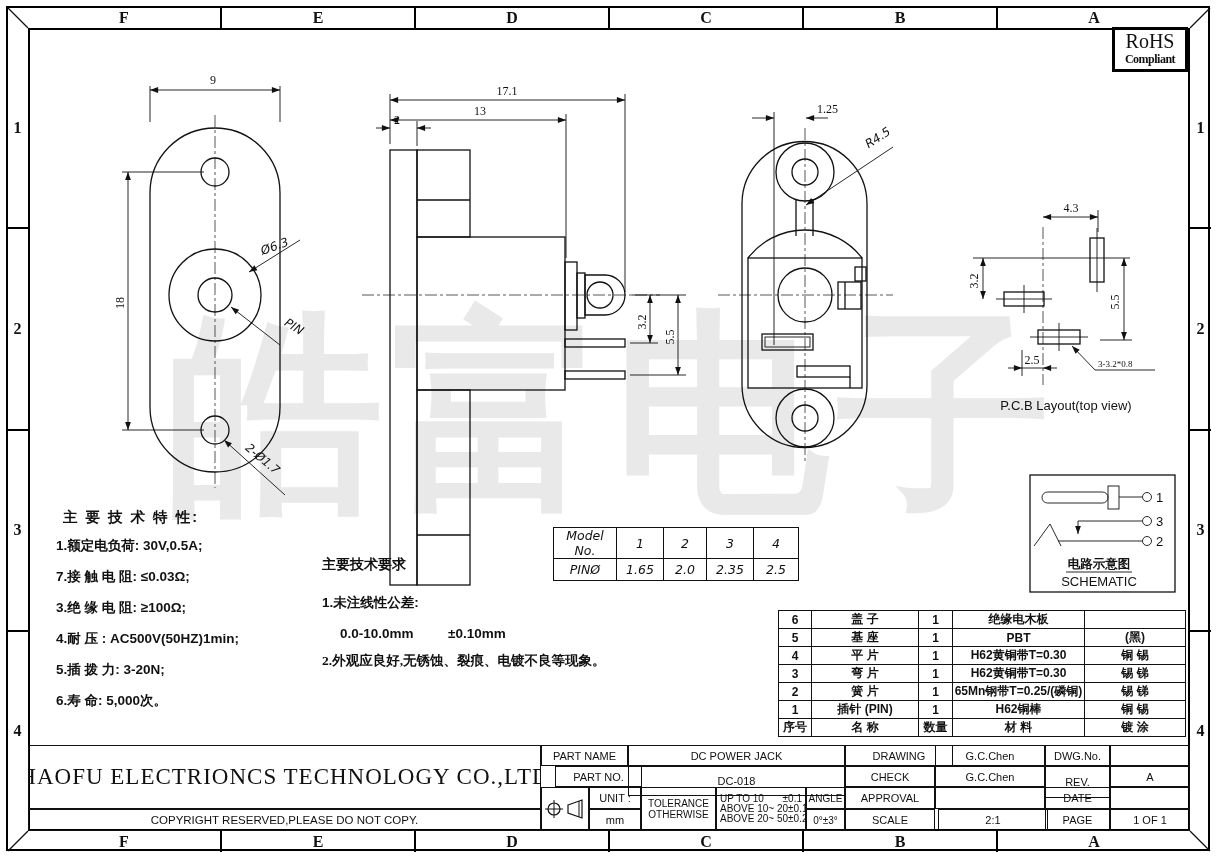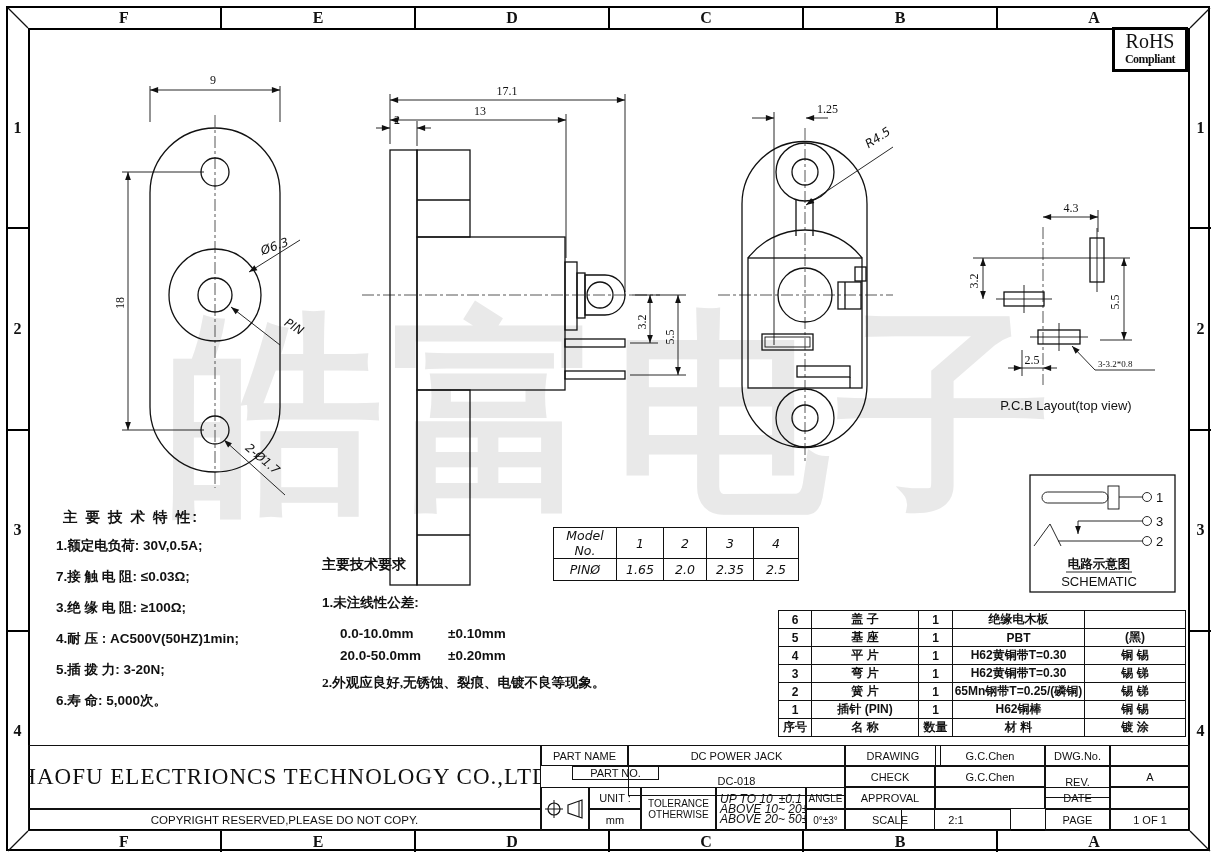--- a/index.html
+++ b/index.html
@@ -45,21 +45,21 @@
   .bom{position:absolute;left:778px;top:610px;z-index:3;border-collapse:collapse;table-layout:fixed;
        font-size:12px;font-weight:bold;}
   .bom td{border:1.5px solid #111;text-align:center;height:17px;padding:0;white-space:nowrap;overflow:hidden;}
   
   .tblock{position:absolute;left:28px;top:745px;width:1162px;height:86px;z-index:3;}
   .tc{position:absolute;box-sizing:border-box;border:1px solid #111;display:flex;align-items:center;justify-content:center;
       font-size:11px;white-space:nowrap;overflow:hidden;}
   .tc.company{font-family:"Liberation Serif",serif;font-size:23px;letter-spacing:1px;}
   .tc.copy{font-size:11.5px;}
   .tc.small{font-size:10px;}
-  .tolmini{font-size:12px;line-height:10px;width:100%;padding:2px 3px;box-sizing:border-box;font-style:italic;}
+  .tolmini{font-size:10px;line-height:10px;width:100%;padding:2px 3px;box-sizing:border-box;}
   .tolmini .row{display:flex;justify-content:space-between;}
 </style>
 </head>
 <body>
 
 <div class="sheet">
 
   <div class="watermark">皓富电子</div>
 
   <div class="frame-outer"></div>
@@ -284,24 +284,20 @@
     <div class="i">6.寿      命: 5,000次。</div>
   </div>
 
   <div class="txtblock req">
     <div class="t">主要技术要求</div>
     <div class="i1">1.未注线性公差:</div>
     <div class="tolrow">
       <span class="r">0.0-10.0mm</span>
       <span>±0.10mm</span>
     </div>
-    <div class="tolrow">
-      <span class="r">20.0-50.0mm</span>
-      <span>±0.20mm</span>
-    </div>
     <div class="i2">2.外观应良好,无锈蚀、裂痕、电镀不良等现象。</div>
   </div>
 
   <table class="mtable">
     <tbody>
         <tr>
       <td style="width:62px">Model No.</td>
       <td style="width:46px">1</td>
       <td style="width:42px">2</td>
       <td style="width:46px">3</td>
@@ -370,26 +366,26 @@
     </tr>
   </tbody>
     </table>
 
   <div class="tblock">
     <div class="tc company" style="left:0;top:0;width:513px;height:64px">HAOFU ELECTRIONCS TECHNOLOGY CO.,LTD</div>
     <div class="tc copy" style="left:0;top:64px;width:513px;height:22px">COPYRIGHT RESERVED,PLEASE DO NOT COPY.</div>
 
     <div class="tc" style="left:513px;top:0;width:87px;height:21px">PART NAME</div>
     <div class="tc" style="left:600px;top:0;width:217px;height:21px">DC POWER JACK</div>
-    <div class="tc" style="left:817px;top:0;width:96px;height:21px">DRAWING</div>
+    <div class="tc" style="left:817px;top:0;width:108px;height:21px">DRAWING</div>
     <div class="tc" style="left:907px;top:0;width:110px;height:21px">G.C.Chen</div>
     <div class="tc" style="left:1017px;top:0;width:65px;height:21px">DWG.No.</div>
     <div class="tc" style="left:1082px;top:0;width:80px;height:21px"></div>
 
-    <div class="tc" style="left:544px;top:21px;width:87px;height:14px">PART NO.</div>
+    <div class="tc" style="left:527px;top:21px;width:87px;height:21px">PART NO.</div>
     <div class="tc" style="left:600px;top:21px;width:217px;height:30px">DC-018</div>
     <div class="tc" style="left:817px;top:21px;width:90px;height:21px">CHECK</div>
     <div class="tc" style="left:907px;top:21px;width:110px;height:21px">G.C.Chen</div>
     <div class="tc" style="left:1017px;top:21px;width:65px;height:32px">REV.</div>
     <div class="tc" style="left:1082px;top:21px;width:80px;height:21px">A</div>
 
     <div class="tc" style="left:513px;top:42px;width:48px;height:44px">
       <svg width="42" height="28" viewBox="0 0 42 28">
         <circle cx="10" cy="14" r="6" stroke="#111" fill="none" stroke-width="1.2"></circle>
         <line x1="1" y1="14" x2="19" y2="14" stroke="#111" stroke-width="1"></line>
@@ -422,18 +418,18 @@
     </div>
     <div class="tc small" style="left:778px;top:42px;width:39px;height:22px">ANGLE</div>
     <div class="tc small" style="left:778px;top:64px;width:39px;height:22px">0°±3°</div>
 
     <div class="tc" style="left:817px;top:42px;width:90px;height:22px">APPROVAL</div>
     <div class="tc" style="left:907px;top:42px;width:110px;height:22px"></div>
     <div class="tc" style="left:1017px;top:42px;width:65px;height:22px">DATE</div>
     <div class="tc" style="left:1082px;top:42px;width:80px;height:22px"></div>
 
     <div class="tc" style="left:817px;top:64px;width:90px;height:22px">SCALE</div>
-    <div class="tc" style="left:873px;top:64px;width:110px;height:22px">2:1</div>
+    <div class="tc" style="left:910px;top:64px;width:110px;height:22px">2:1</div>
     <div class="tc" style="left:1017px;top:64px;width:65px;height:22px">PAGE</div>
     <div class="tc" style="left:1082px;top:64px;width:80px;height:22px">1 OF 1</div>
   </div>
 
 </div>
 
 </body></html>

